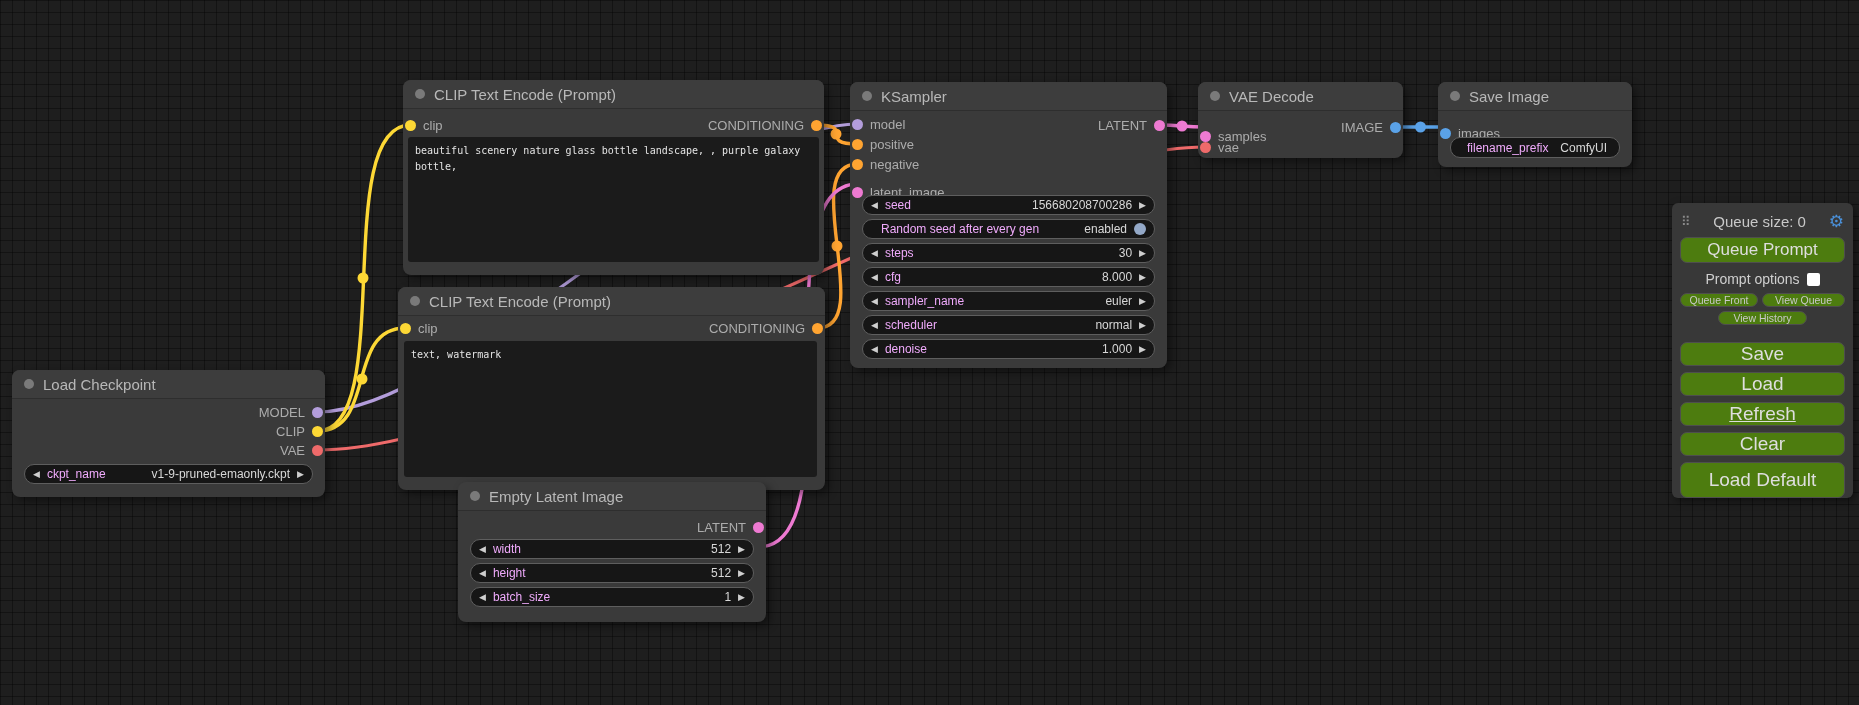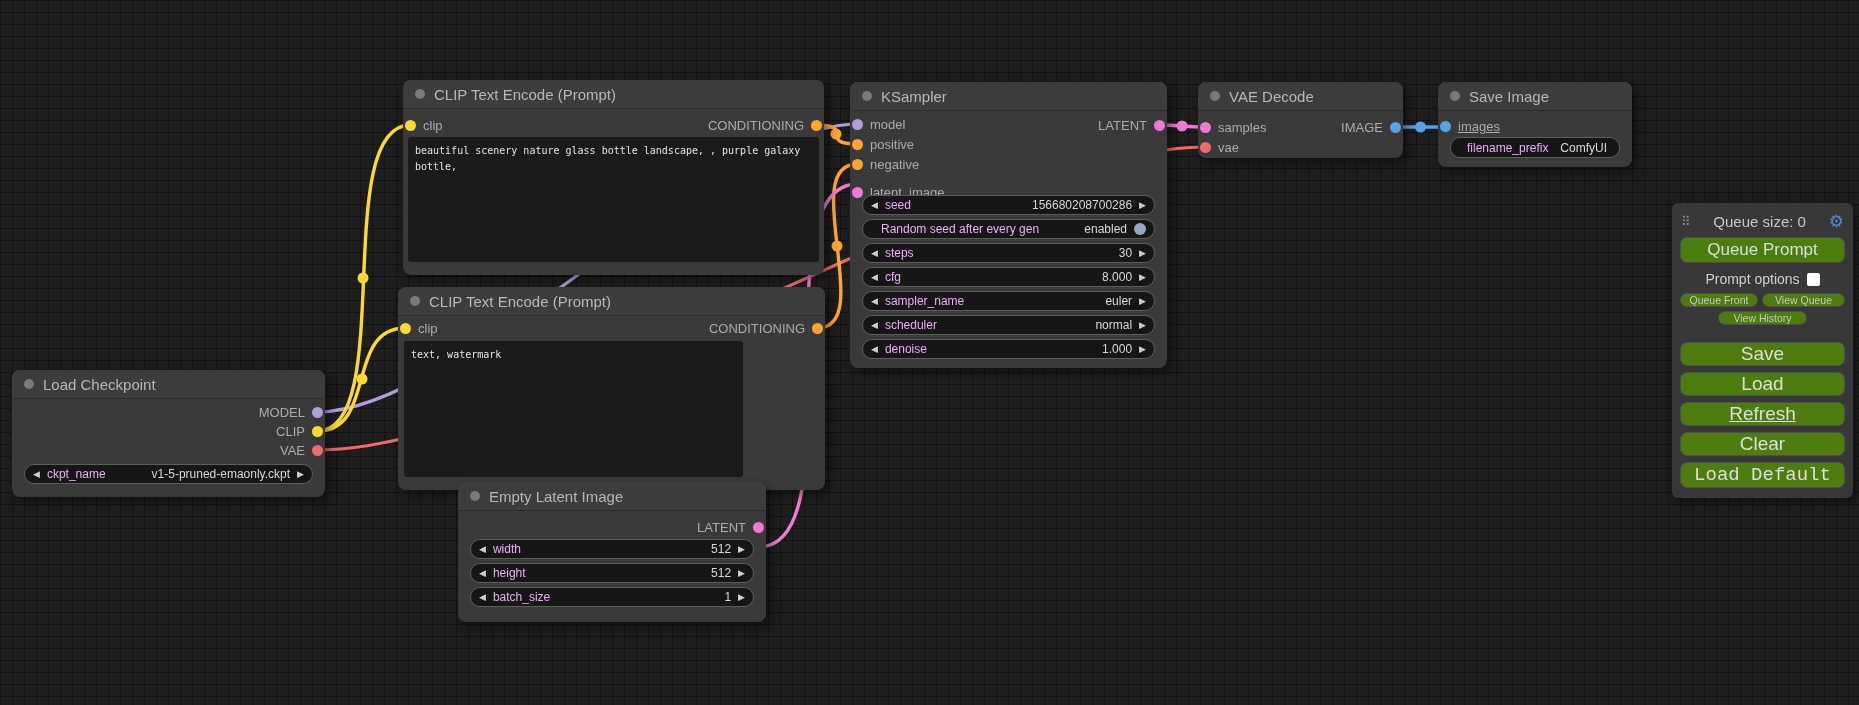--- a/index.html
+++ b/index.html
@@ -98,21 +98,21 @@
     <span>CLIP</span>
     <span class="dot" style="background-color: rgb(253, 216, 53);"></span>
   </div>
   <div class="slot out" style="top:70px;">
     <span>VAE</span>
     <span class="dot" style="background-color: rgb(239, 106, 106);"></span>
   </div>
   <div class="widget" style="top:94px;">
     <span class="warr">◀</span>
     <span class="wlabel">ckpt_name</span>
-    <span class="wvalue">v1-5-pruned-emaonly.ckpt</span>
+    <span class="wvalue">v1-9-pruned-emaonly.ckpt</span>
     <span class="warr">▶</span>
   </div>
 </div>
 
 <div class="node" style="left:403px;top:80px;width:421px;height:195px;">
   <div class="node-title">
     <span class="collapse-dot"></span>
     <span>CLIP Text Encode (Prompt)</span>
   </div>
   <div class="slot in" style="top:35px;">
@@ -132,21 +132,21 @@
     <span>CLIP Text Encode (Prompt)</span>
   </div>
   <div class="slot in" style="top:31px;">
     <span class="dot" style="background-color: rgb(253, 216, 53);"></span>
     <span>clip</span>
   </div>
   <div class="slot out" style="top:31px;">
     <span>CONDITIONING</span>
     <span class="dot" style="background-color: rgb(255, 164, 49);"></span>
   </div>
-  <textarea class="prompt" style="left: 6px; right: 6px; top: 54px; height: 136px; width: 339px;" spellcheck="false">text, watermark</textarea>
+  <textarea class="prompt" style="left: 6px; right: 6px; top: 54px; height: 136px; width: 413px;" spellcheck="false">text, watermark</textarea>
 </div>
 
 <div class="node" style="left:850px;top:82px;width:317px;height:286px;">
   <div class="node-title">
     <span class="collapse-dot"></span>
     <span>KSampler</span>
   </div>
   <div class="slot in" style="top:32px;">
     <span class="dot" style="background-color: rgb(179, 157, 219);"></span>
     <span>model</span>
@@ -209,40 +209,40 @@
     <span class="wvalue">1.000</span>
     <span class="warr">▶</span>
   </div>
 </div>
 
 <div class="node" style="left:1198px;top:82px;width:205px;height:76px;">
   <div class="node-title">
     <span class="collapse-dot"></span>
     <span>VAE Decode</span>
   </div>
-  <div class="slot in" style="top:35px;justify-content:space-between;">
+  <div class="slot in" style="top:44px;justify-content:space-between;">
     <span class="dot" style="background-color: rgb(238, 122, 210);"></span>
     <span>samples</span>
   </div>
   <div class="slot in" style="top:55px;">
     <span class="dot" style="background-color: rgb(239, 106, 106);"></span>
     <span>vae</span>
   </div>
   <div class="slot out" style="top:35px;">
     <span>IMAGE</span>
     <span class="dot" style="background-color: rgb(90, 162, 232);"></span>
   </div>
 </div>
 
 <div class="node" style="left:1438px;top:82px;width:194px;height:85px;">
   <div class="node-title">
     <span class="collapse-dot"></span>
     <span>Save Image</span>
   </div>
-  <div class="slot in" style="top:34px;text-decoration:underline;">
+  <div class="slot in" style="top:41px;text-decoration:underline;">
     <span class="dot" style="background-color: rgb(90, 162, 232);"></span>
     <span>images</span>
   </div>
   <div class="widget" style="top:55px;height:21px;">
     <span class="wlabel" style="margin-left:8px;">filename_prefix</span>
     <span class="wvalue" style="margin-right:4px;">ComfyUI</span>
   </div>
 </div>
 
 <div class="node" style="left:458px;top:482px;width:308px;height:140px;">
@@ -285,14 +285,14 @@
     <span>Prompt options</span>
     <span class="checkbox"></span>
   </div>
   <div class="mbtn small" style="top:90px;height:14px;left:8px;right:95px;">Queue Front</div>
   <div class="mbtn small" style="top:90px;height:14px;left:90px;right:8px;">View Queue</div>
   <div class="mbtn small" style="top:108px;height:14px;left:46px;right:46px;">View History</div>
   <div class="mbtn" style="top:139px;height:24px;">Save</div>
   <div class="mbtn" style="top:169px;height:24px;">Load</div>
   <div class="mbtn" style="top:199px;height:24px;text-decoration:underline;">Refresh</div>
   <div class="mbtn" style="top:229px;height:24px;">Clear</div>
-  <div class="mbtn" style="top:259px;height:26px;font-family:Liberation Mono, monospace;">Load Default</div>
+  <div class="mbtn" style="top:259px;height:36px;">Load Default</div>
 </div>
 
 </body></html>

